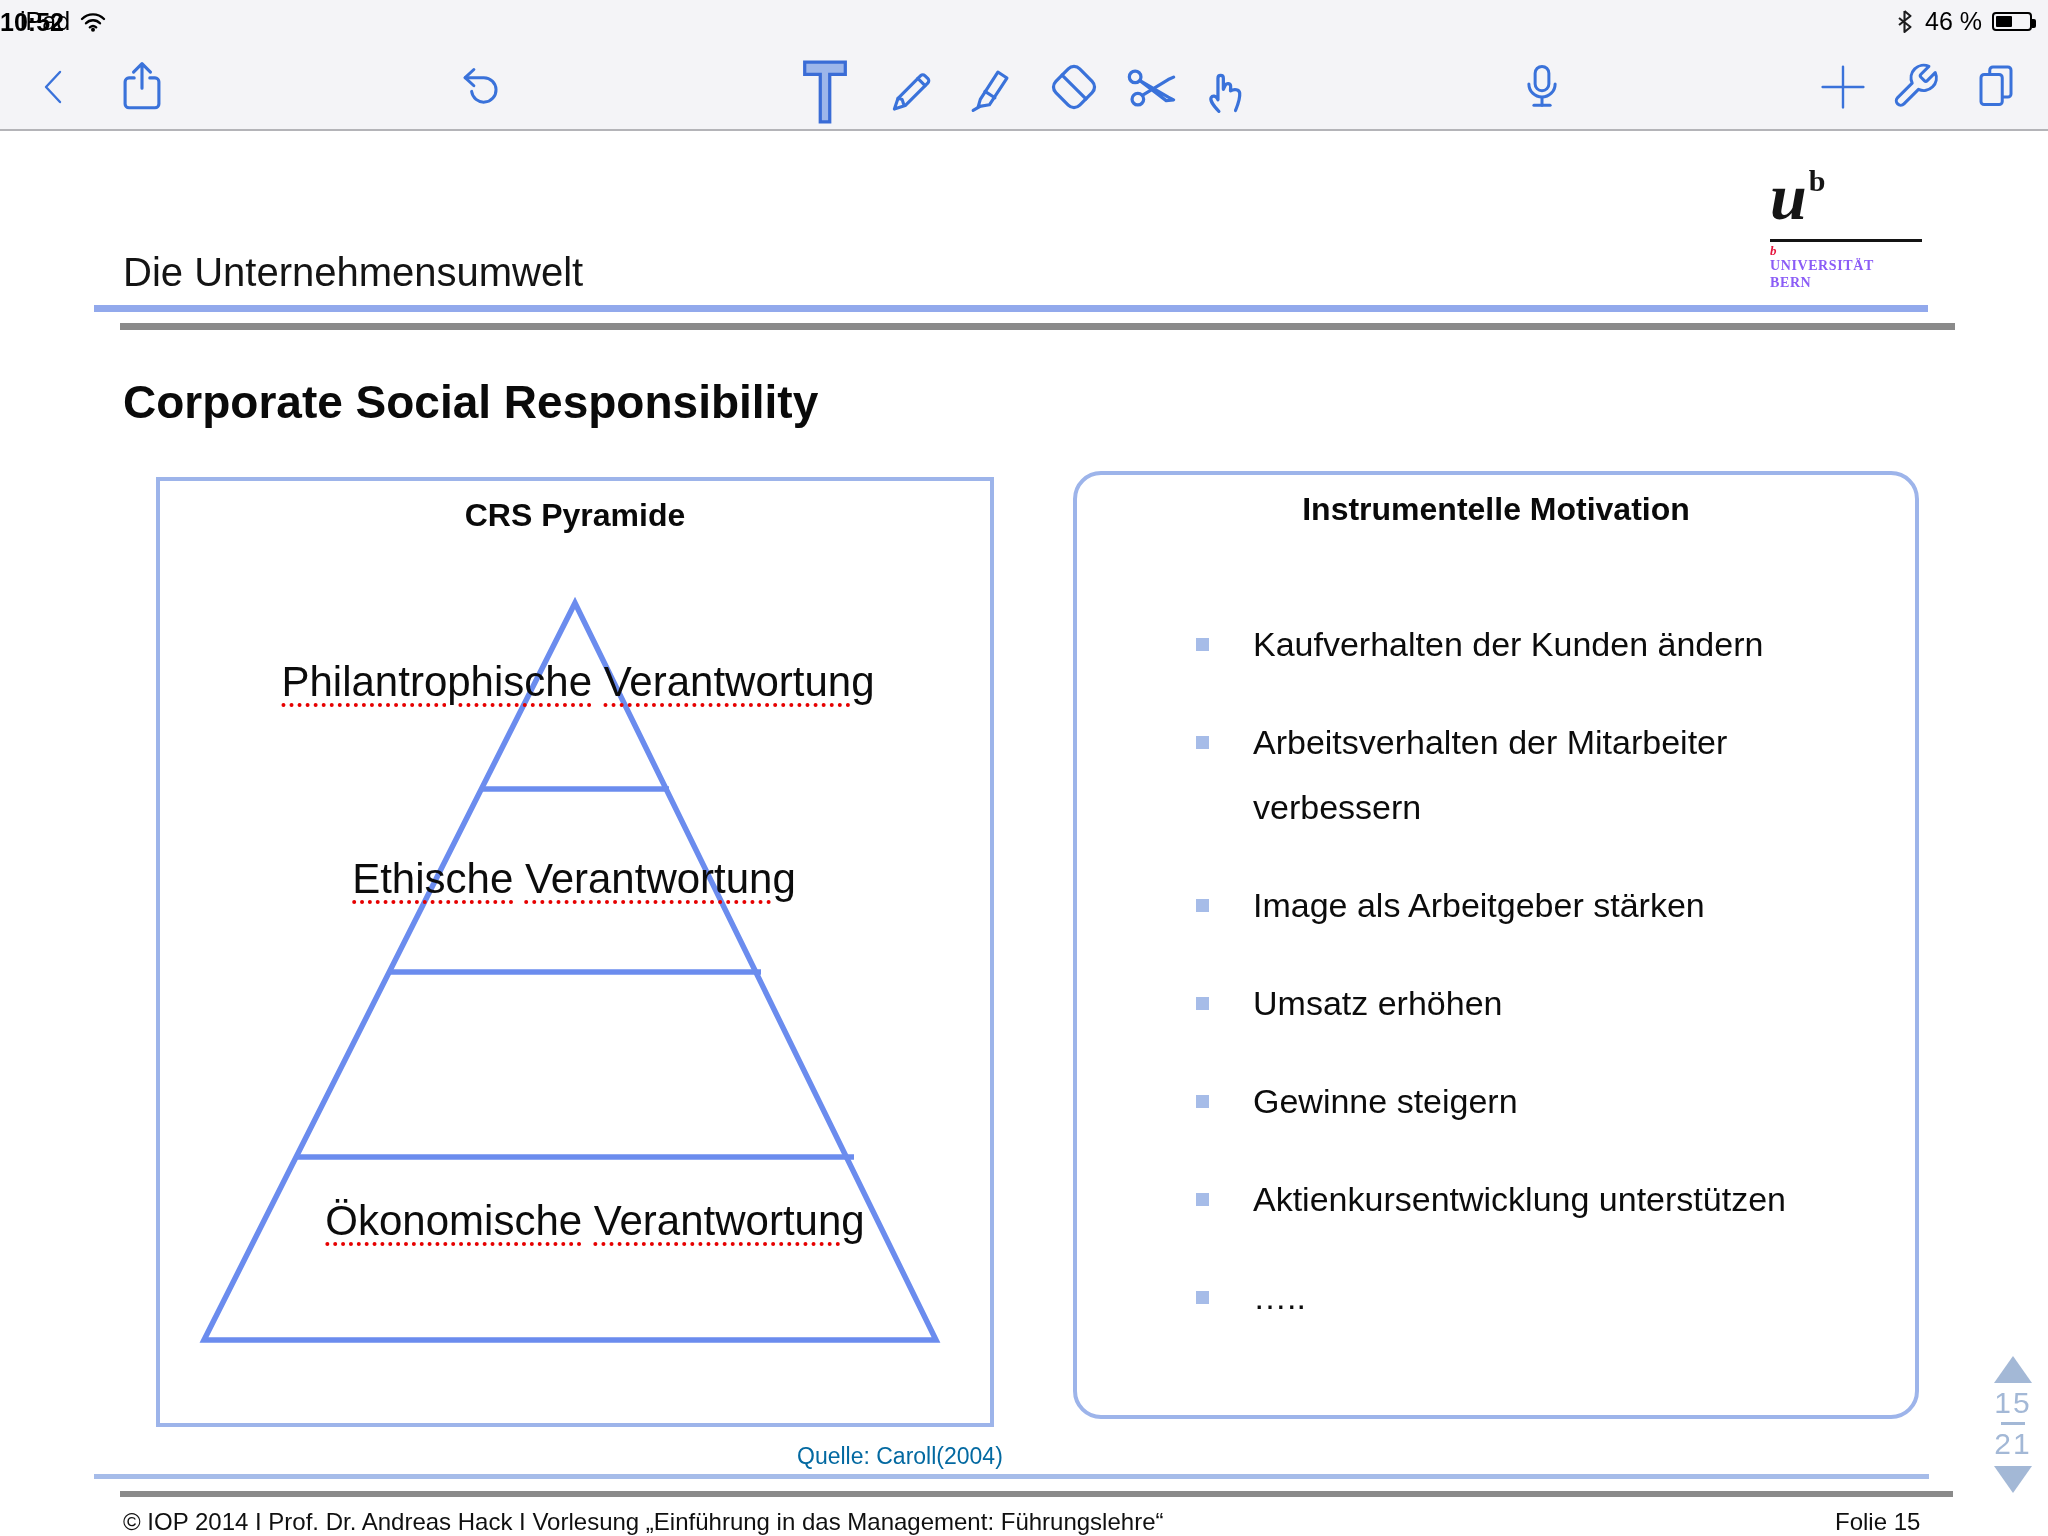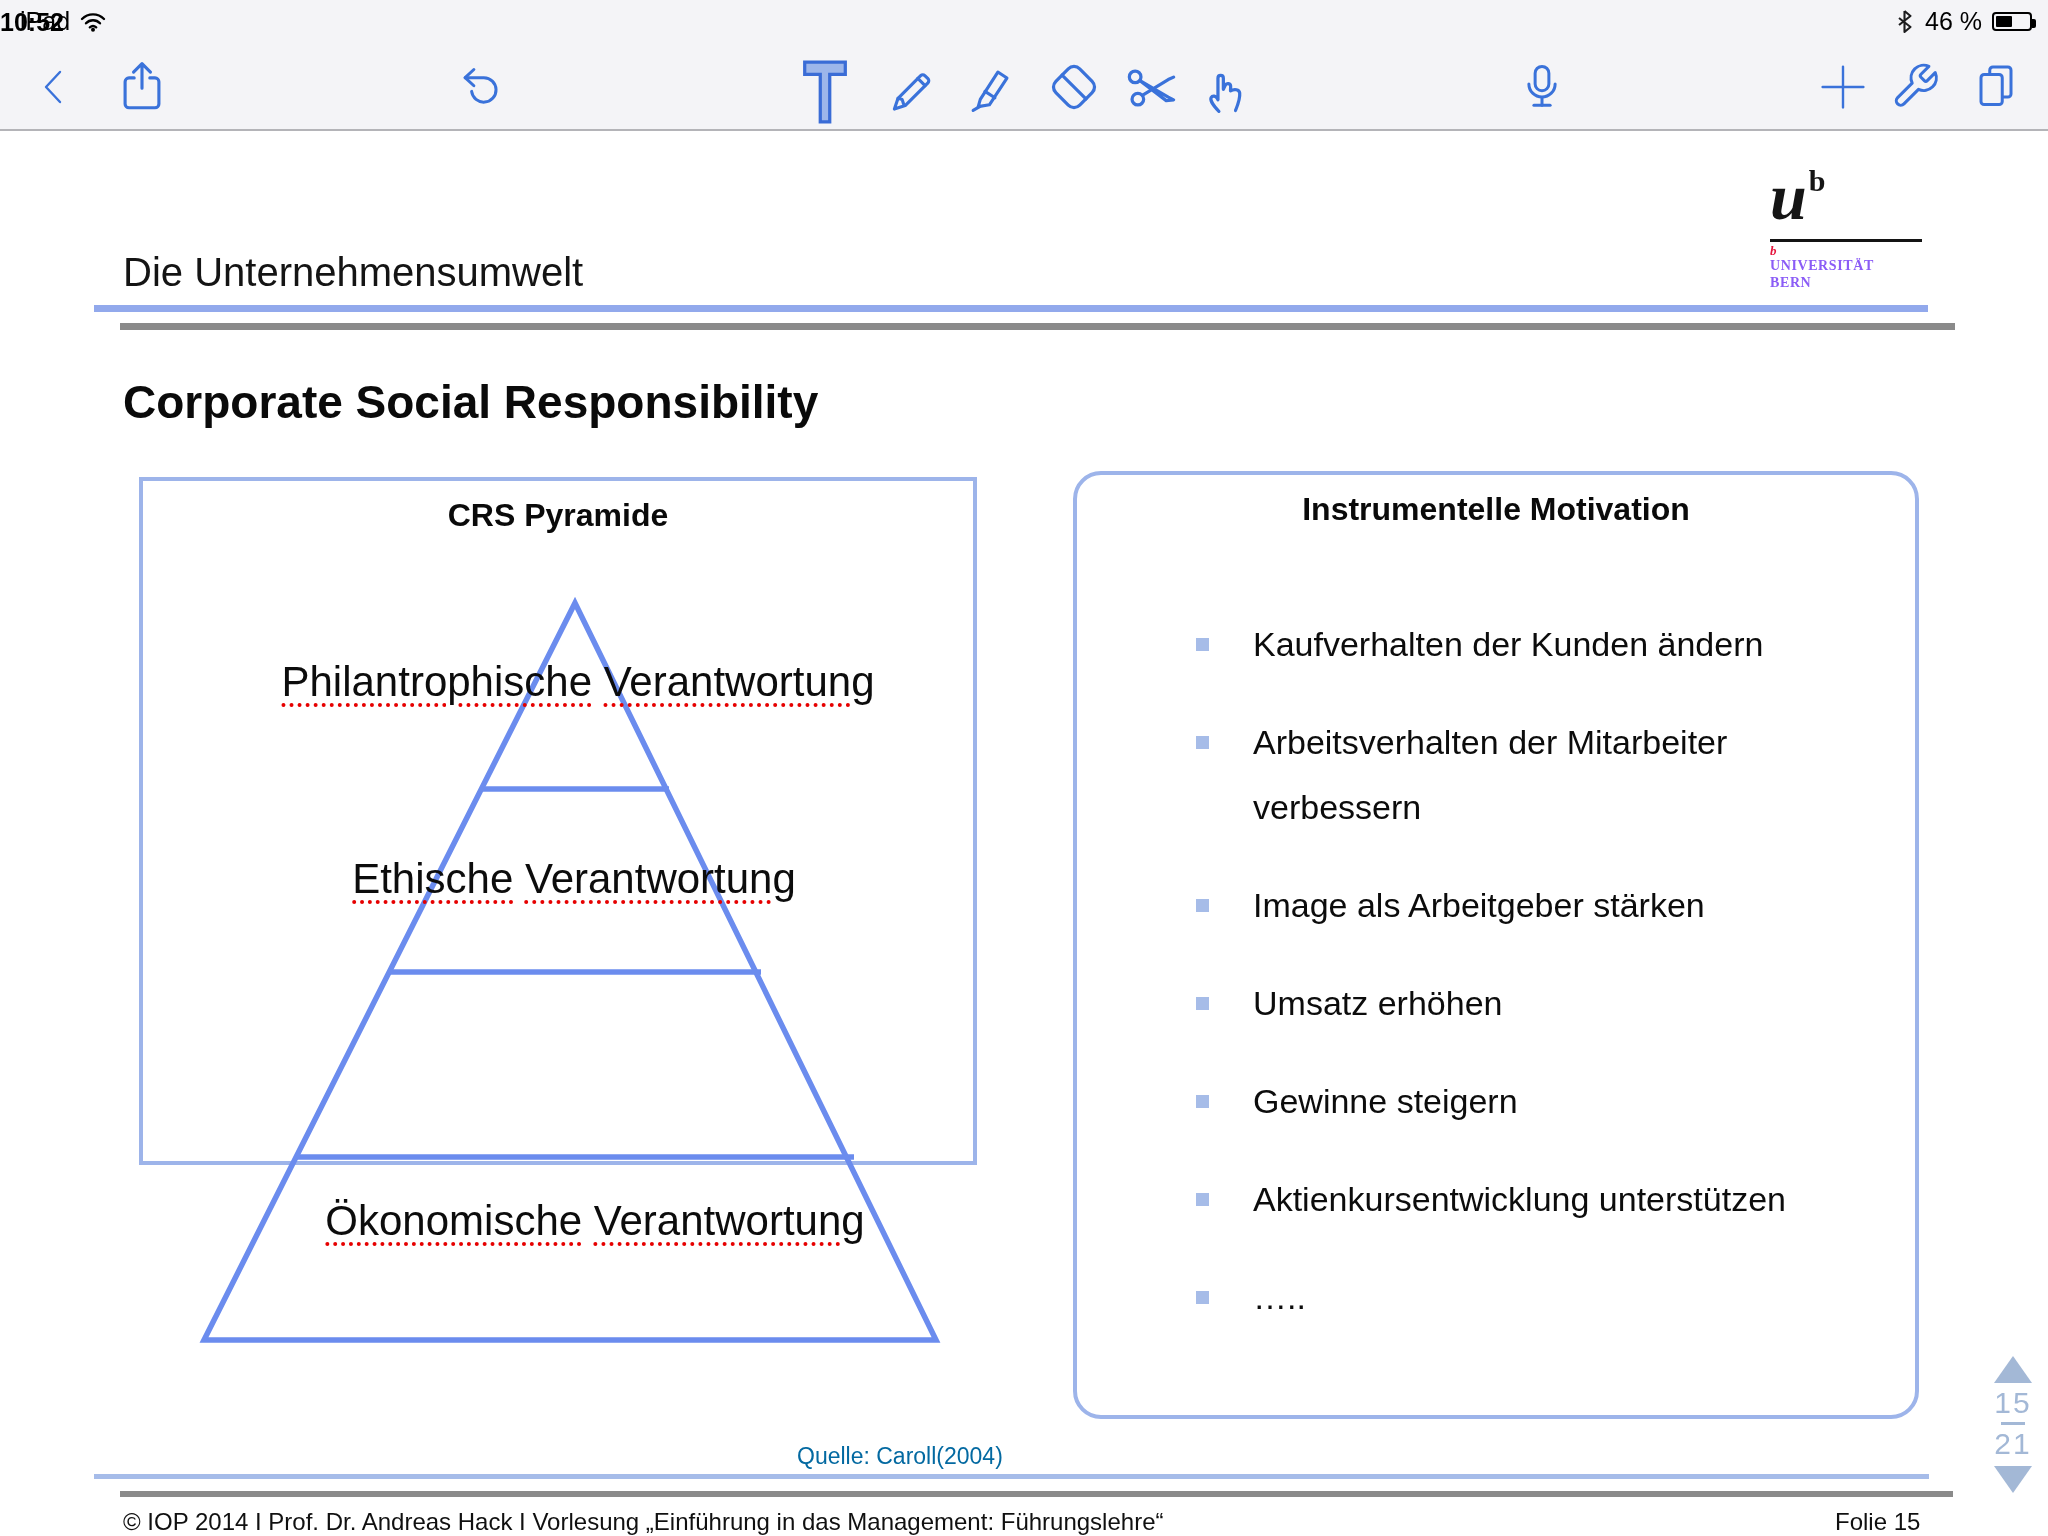--- a/index.html
+++ b/index.html
@@ -28,21 +28,21 @@
   .page-title{left:123px;top:244px;font-size:46px;font-weight:700;color:#0a0a0a;}
   
   .logo{left:1770px;top:20px;width:190px;}
   .logo-u{font-family:"Liberation Serif",serif;font-weight:700;font-style:italic;font-size:66px;line-height:60px;color:#151515;}
   .logo-usup{font-family:"Liberation Serif",serif;font-weight:700;font-size:30px;vertical-align:28px;font-style:normal;margin-left:2px;}
   .logo-rule{width:152px;height:3px;background:#141414;margin-top:12px;}
   .logo-bb{font-family:"Liberation Serif",serif;font-style:italic;font-weight:700;font-size:13px;color:#e5173e;line-height:13px;margin-top:2px;}
   .logo-uni{font-size:14px;font-weight:700;color:#8b5cf6;letter-spacing:0.6px;line-height:17px;font-family:Liberation Serif, serif;}
   
   .box{position:absolute;border:4px solid #9db4ea;box-sizing:border-box;background:#fff;}
-  .box-left{left:139px;top:346px;width:838px;height:688px;}
+  .box-left{left:156px;top:346px;width:838px;height:950px;}
   .box-right{left:1073px;top:340px;width:846px;height:948px;border-radius:28px;}
   .box-title{margin-top:16px;text-align:center;font-size:32px;font-weight:700;color:#0a0a0a;}
   
   .pyr-svg{position:absolute;left:144px;top:346px;}
   .pyr-label{position:absolute;transform:translateX(-50%);white-space:nowrap;font-size:42px;color:#0c0c0c;}
   .word{text-decoration:underline dotted #e60000;text-decoration-thickness:3.5px;text-underline-offset:7px;}
   .quelle{left:797px;top:1312px;font-size:23px;color:#0369a1;}
   
   .blist{position:absolute;left:1088px;top:481px;width:810px;list-style:none;margin:0;padding:0;}
   .blist li{position:relative;padding-left:165px;width:640px;font-size:34px;line-height:65px;color:#0c0c0c;margin-bottom:33px;}

